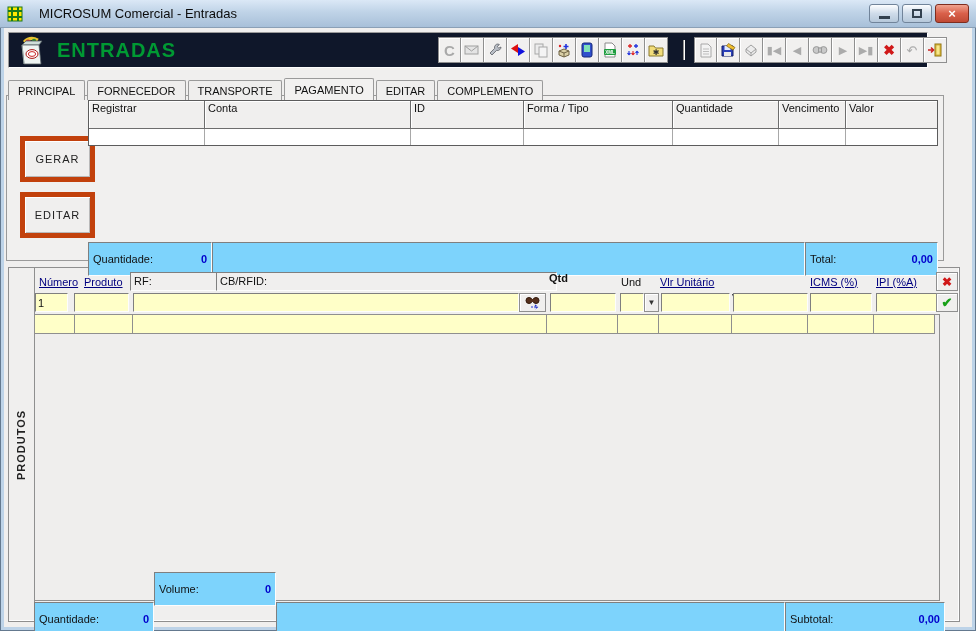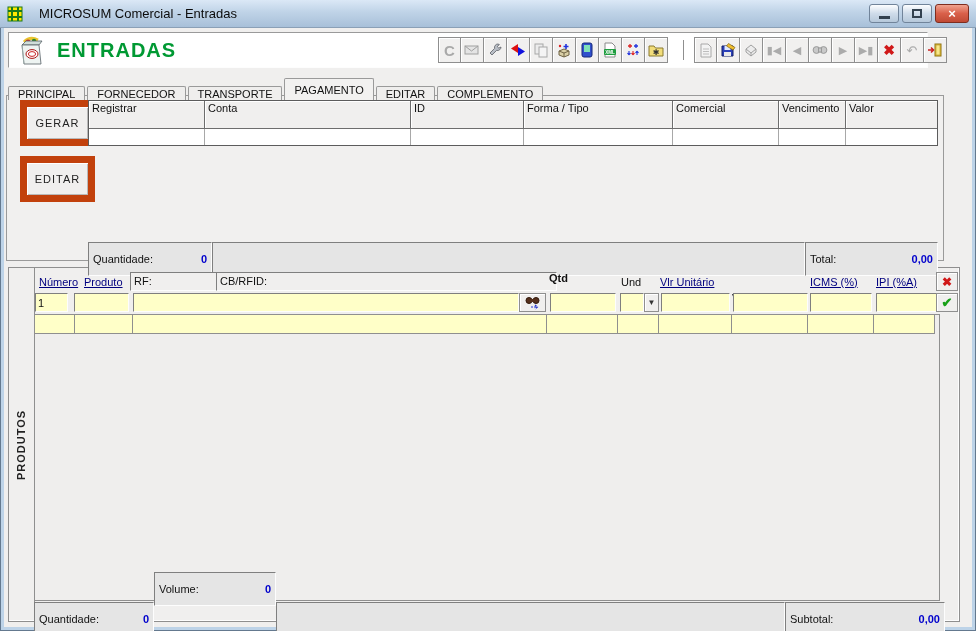--- a/index.html
+++ b/index.html
@@ -20,67 +20,67 @@
   .wbtn.close { width:34px; background:linear-gradient(180deg,#f0a390,#d9604a 50%,#c04a35);
     border-color:#7e2d1f; color:#fff; font-weight:bold; font-size:13px; }
   .glyph-min { width:11px; height:3px; background:#33414f; margin-top:8px; }
   .glyph-max { width:10px; height:9px; border:2px solid #33414f; }
 
   
   .content-bg { position:absolute; left:4px; top:28px; width:968px; height:599px; background:#f0efee; }
 
   
   .header-panel { position:absolute; left:8px; top:32px; width:920px; height:36px;
-    background:#ffffff; border:1px solid; border-color:#9a9a9a #fdfdfd #fdfdfd #9a9a9a; }
+    background:#0f172a; border:1px solid; border-color:#9a9a9a #fdfdfd #fdfdfd #9a9a9a; }
   .bag-icon { position:absolute; left:6px; top:2px; }
   .app-title { position:absolute; left:48px; top:6px; font-size:20px; font-weight:bold;
     color:#009933; letter-spacing:1px; }
 
   .tbgroup { position:absolute; top:4px; display:flex; }
   .tbtn { width:23px; height:26px; background:#f1f0ef; border:1px solid #8f8f8f;
     box-shadow: inset 1px 1px 0 #ffffff; display:flex; align-items:center;
     justify-content:center; margin-right:0px; cursor:default; font-size:12px; }
   .tbtn + .tbtn { border-left:none; }
   .tsep { position:absolute; top:7px; width:2px; height:20px;
     border-left:1px solid #8f8f8f; border-right:1px solid #ffffff; }
   .cletter { font-size:15px; font-weight:bold; color:#a9a9a9; }
   .glyphgray { color:#aaa; font-size:13px; }
   .glyphred { color:#d01818; font-size:14px; font-weight:bold; }
   .tri { font-size:11px; color:#ababab; }
 
   
   .tabs { position:absolute; left:8px; top:78px; display:flex; align-items:flex-end; z-index:3; }
-  .tab { height:14px; padding:0 9px; font-size:11px; color:#111; background:#efeeed;
+  .tab { height:20px; padding:0 9px; font-size:11px; color:#111; background:#efeeed;
     border:1px solid #9a9a9a; border-bottom:none; border-radius:2px 2px 0 0;
     display:flex; align-items:center; margin-right:2px; cursor:default; }
   .tab.active { height:22px; background:#f2f1f0; position:relative; z-index:4;
     box-shadow:0 2px 0 #f2f1f0; }
 
   .tab-panel { position:absolute; left:6px; top:95px; width:938px; height:166px;
     background:#f1f0ef; border:1px solid #9a9a9a; z-index:2; }
 
   
   .abtn { position:absolute; left:20px; width:75px; height:46px; background:#f0efee;
-    border:7px solid #c2410c; box-shadow: inset 1px 1px 0 #fff, inset -1px -1px 0 #b9b9b9;
+    border:5px solid #c2410c; box-shadow: inset 1px 1px 0 #fff, inset -1px -1px 0 #b9b9b9;
     font-size:11px; color:#222; display:flex; align-items:center; justify-content:center;
-    letter-spacing:1px; z-index:5; cursor:default; }
+    letter-spacing:1px; z-index:5; cursor:default;margin-top:36px; }
   .abtn.disabled { color:#a4a4a4; text-shadow:1px 1px 0 #fff; }
 
   
   .ptable { position:absolute; left:88px; top:100px; width:850px; z-index:5;
     border:1px solid #5c5c5c; background:#fff; }
   .ptable .hrow { display:flex; height:28px; }
   .ptable .hcell { background:#f0efee; border-right:1px solid #6d6d6d; border-bottom:1px solid #6d6d6d;
     box-shadow: inset 1px 1px 0 #fff; font-size:11px; color:#111; padding:1px 3px 0; overflow:hidden; white-space:nowrap; }
   .ptable .drow { display:flex; height:16px; background:#fff; }
   .ptable .dcell { border-right:1px solid #a8a8a8; height:100%; }
   .c0{width:116px}.c1{width:206px}.c2{width:113px}.c3{width:149px}.c4{width:106px}.c5{width:67px}.c6{width:91px;border-right:none!important}
 
   
-  .sbox { position:absolute; height:17px; background:#e5e5e5; border:1px solid;
+  .sbox { position:absolute; height:17px; background:#7dd3fc; border:1px solid;
     border-color:#7f7f7f #fdfdfd #fdfdfd #7f7f7f; font-size:11px; color:#111;
     display:flex; align-items:center; padding:16px 4px; z-index:5; }
   .sbox .val { margin-left:auto; color:#0000cc; font-weight:bold; }
 
   
   .prod-panel { position:absolute; left:8px; top:267px; width:952px; height:355px;
     background:#f0efee; border:1px solid #8f8f8f; box-shadow: inset -1px -1px 0 #fdfdfd; z-index:1; }
   .prod-strip { position:absolute; left:8px; top:267px; width:27px; height:355px;
     border-right:1px solid #8f8f8f; z-index:2; display:flex; align-items:center; justify-content:center; }
   .prod-strip span { transform:rotate(-90deg); font-size:11px; font-weight:bold;
@@ -326,21 +326,21 @@
 
   <div class="abtn" style="top:100px;">GERAR</div>
   <div class="abtn" style="top:156px;">EDITAR</div>
 
   <div class="ptable">
     <div class="hrow">
       <div class="hcell c0">Registrar</div>
       <div class="hcell c1">Conta</div>
       <div class="hcell c2">ID</div>
       <div class="hcell c3">Forma / Tipo</div>
-      <div class="hcell c4">Comercial</div>
+      <div class="hcell c4">Quantidade</div>
       <div class="hcell c5">Vencimento</div>
       <div class="hcell c6">Valor</div>
     </div>
     <div class="drow">
       <div class="dcell c0"></div>
       <div class="dcell c1"></div>
       <div class="dcell c2"></div>
       <div class="dcell c3"></div>
       <div class="dcell c4"></div>
       <div class="dcell c5"></div>

